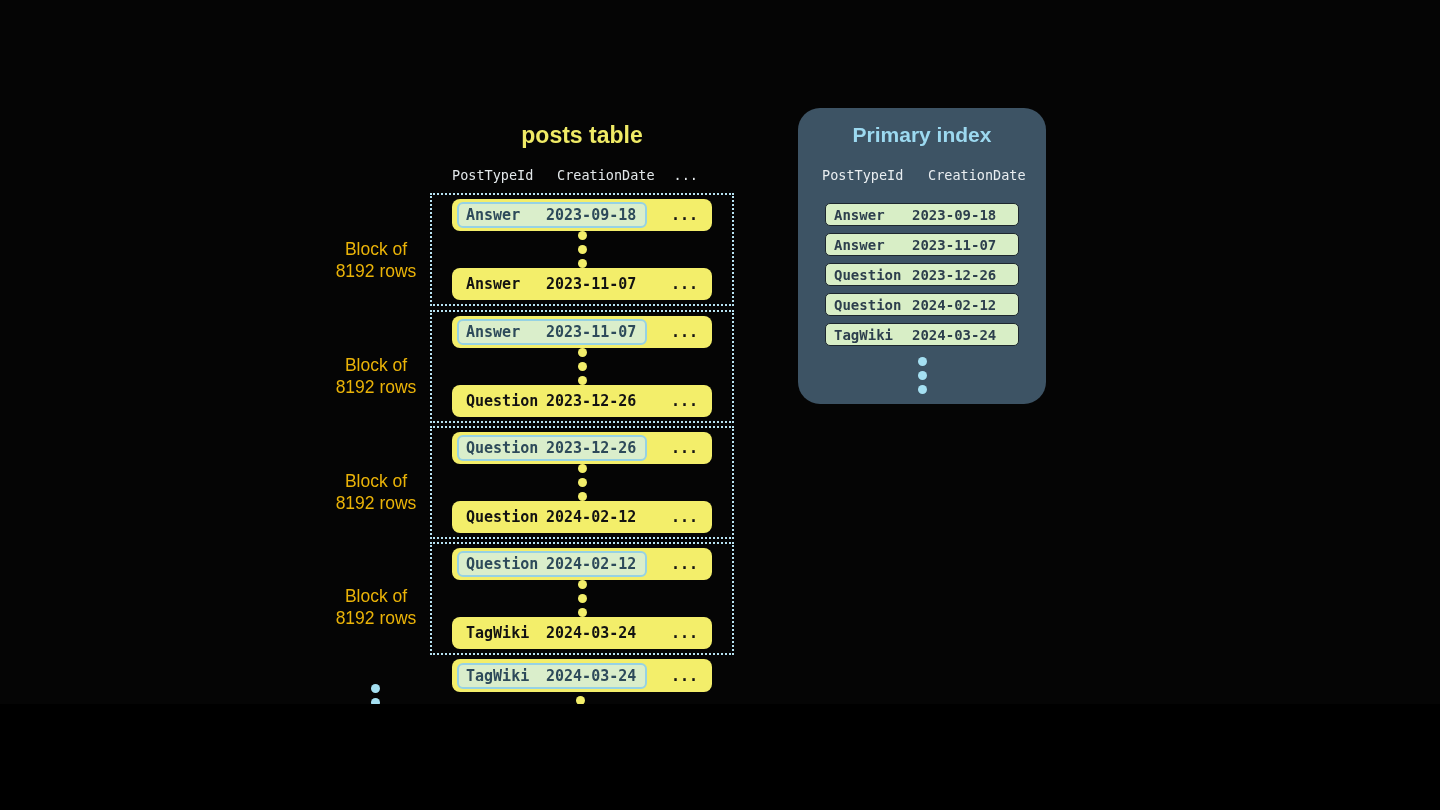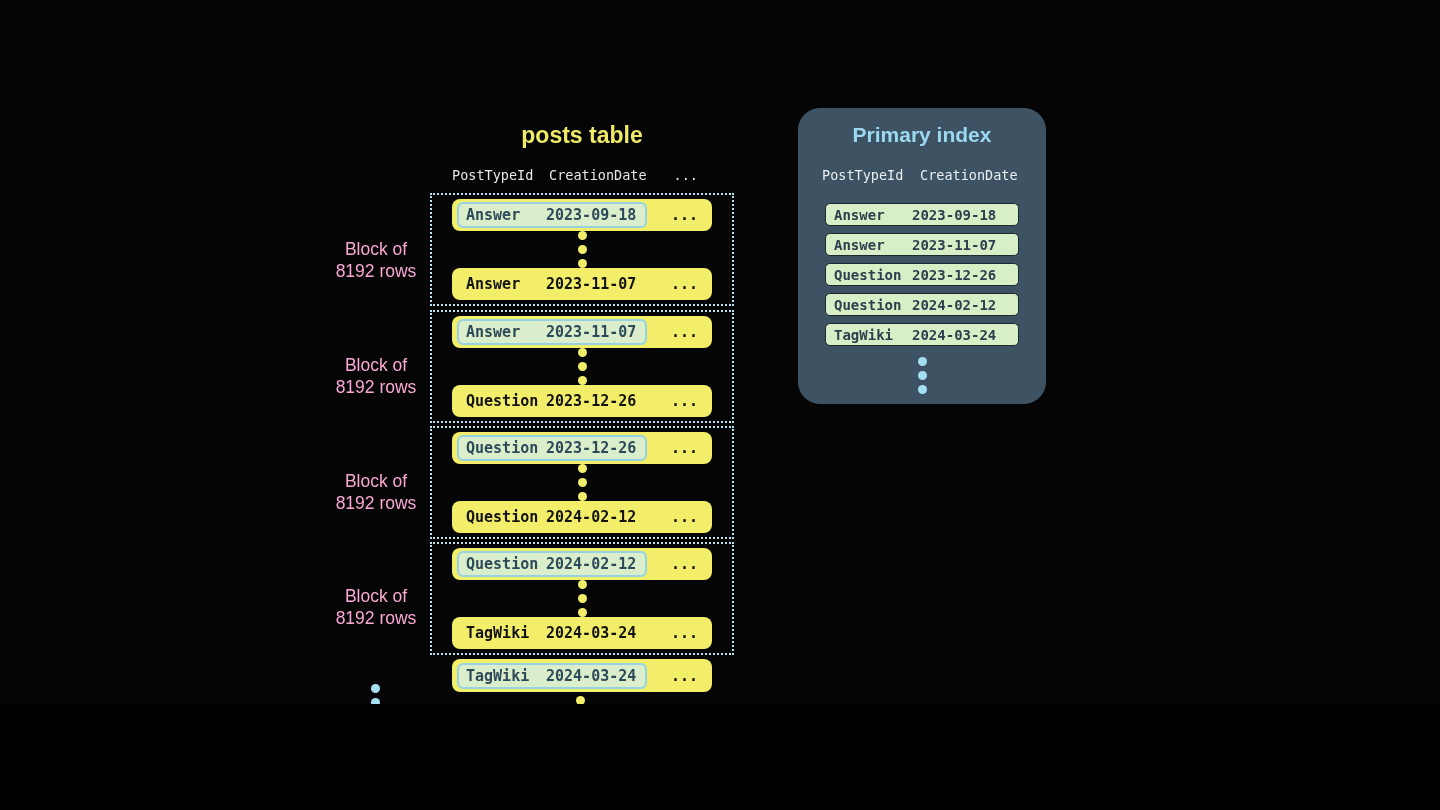--- a/index.html
+++ b/index.html
@@ -6,21 +6,21 @@
   .stage {
     position:relative; width:1440px; height:704px;
     background:#050505; overflow:hidden;
     font-family:"Liberation Sans","DejaVu Sans",sans-serif;
   }
   
   .pt-title {
     position:absolute; left:430px; top:122px; width:304px;
     text-align:center; color:#f0eb66; font-size:23px; font-weight:600;
   }
-  .mono { font-family:"DejaVu Sans Mono","Liberation Mono",monospace; }
+  .mono { font-family:"DejaVu Sans Mono","Liberation Mono",monospace;gap:8px; }
   .pt-headers {
     position:absolute; left:452px; top:167px; width:246px;
     display:flex; color:#e3e8ea; font-size:13.5px;
   }
   .pt-headers .h-type { display:inline-block; width:97px; }
   .pt-headers .h-more { margin-left:auto; }
   .block {
     position:absolute; left:430px; width:304px; height:113px;
     box-sizing:border-box; border:2px dotted #b7e2f1;
     display:flex; flex-direction:column; align-items:center;
@@ -39,21 +39,21 @@
   }
   .cellbox.hl { background:#daeecb; border-color:#96d2e4; color:#2d4a5a; }
   .rt { display:inline-block; width:80px; }
   .rmore { margin-left:auto; color:#151515; }
   .vdots { display:flex; flex-direction:column; gap:5px; align-items:center; }
   .vdots i { width:9px; height:9px; border-radius:50%; display:block; }
   .vdots.yellow i { background:#f3ee6a; }
   .vdots.blue i { background:#a5e0f2; }
   .block-label {
     position:absolute; left:311px; width:130px; text-align:center;
-    color:#f9a8d4; font-size:17.5px; line-height:21.5px;
+    color:#eab308; font-size:17.5px; line-height:21.5px;
   }
   .extra-row { position:absolute; left:452px; top:659px; }
   .bottom-dots-table { position:absolute; left:576px; top:696px; }
   .bottom-dots-left { position:absolute; left:371px; top:684px; }
   
   .panel {
     position:absolute; left:798px; top:108px; width:248px; height:296px;
     background:#3d5364; border-radius:22px;
   }
   .pi-title {

